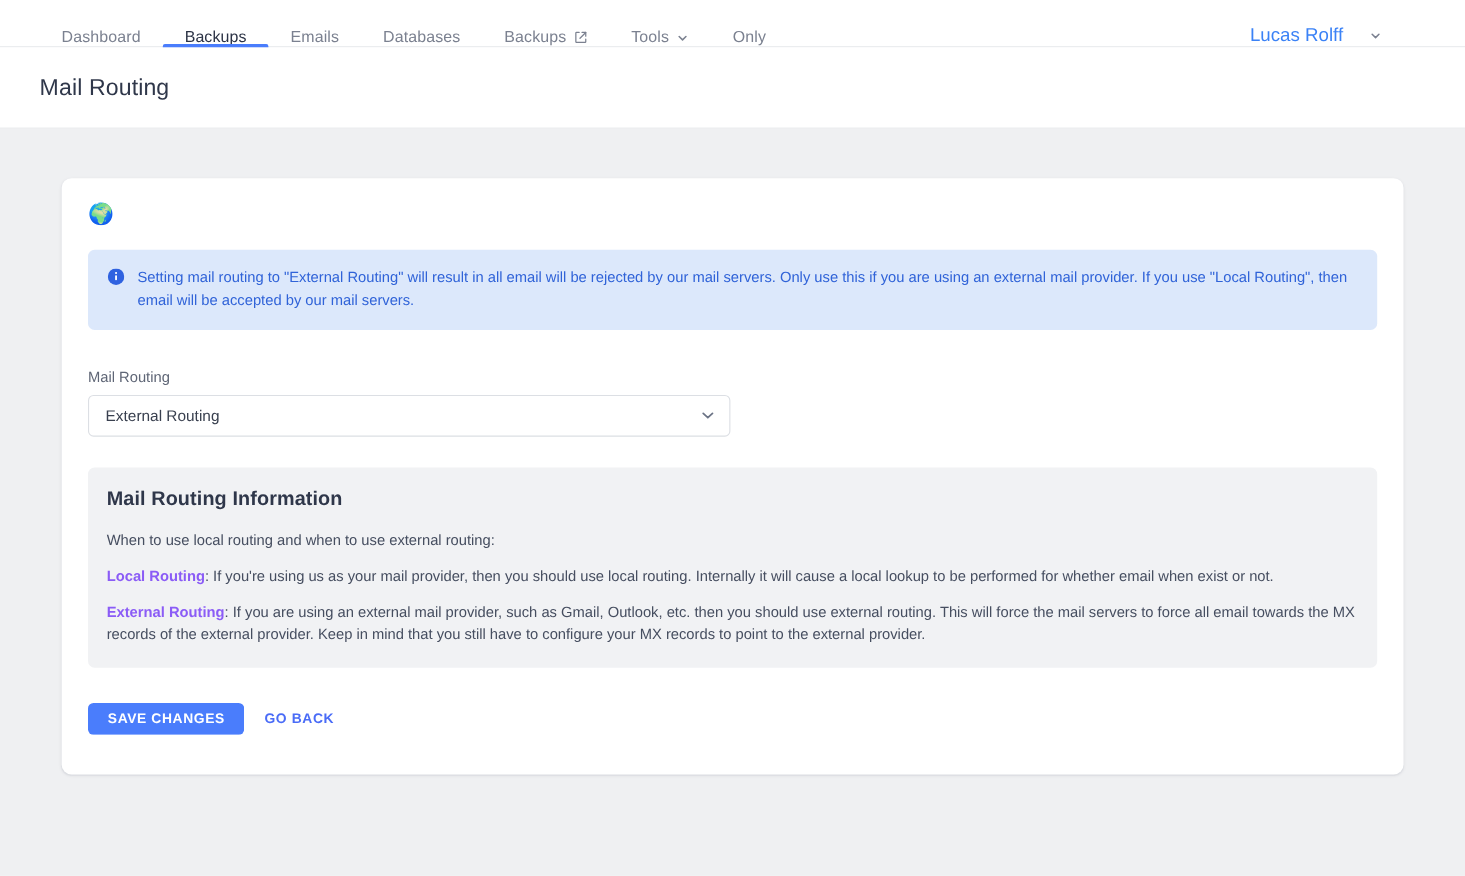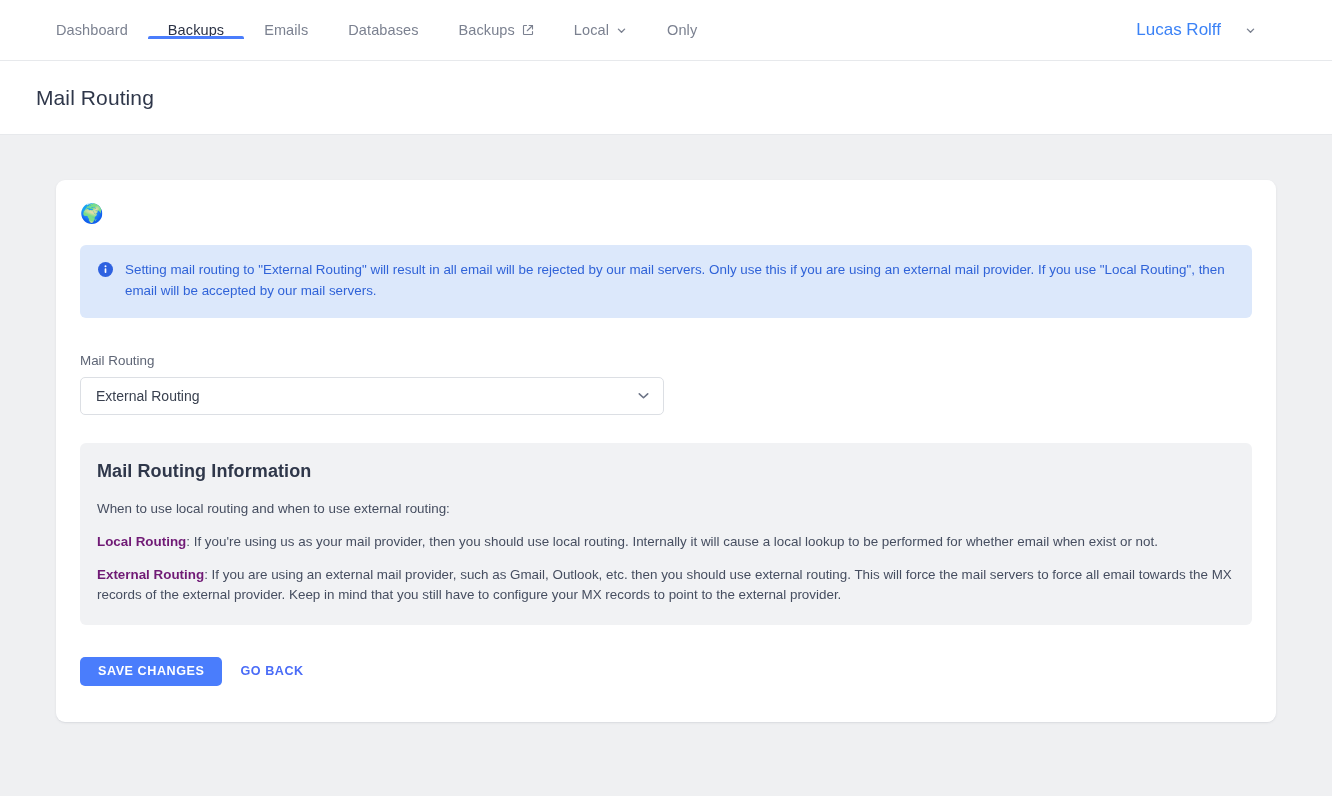--- a/index.html
+++ b/index.html
@@ -7,25 +7,25 @@
     margin: 0; padding: 0;
     width: 1332px; height: 796px;
     background: #eff0f2;
     font-family: "Liberation Sans", sans-serif;
     -webkit-font-smoothing: antialiased;
   }
   .page { width: 1332px; height: 796px; position: relative; overflow: hidden; background: #eff0f2; }
 
   
   .navbar {
-    height: 61px;
+    height: 43px;
     background: #ffffff;
     border-bottom: 1px solid #e7e9ec;
     display: flex;
-    align-items: center;
+    align-items: flex-end;
     padding: 0 28px 0 36px;
   }
   .nav-left { display: flex; align-items: stretch; gap: 0; }
   .nav-item {
     display: flex;
     align-items: center;
     gap: 7px;
     padding: 0 20px;
     font-size: 14.5px;
     color: #7b8190;
@@ -139,21 +139,21 @@
     color: #2f374a;
     letter-spacing: .1px;
   }
   .info-panel p {
     margin: 0 0 13px 0;
     font-size: 13.4px;
     line-height: 1.5;
     color: #464e60;
   }
   .info-panel p:last-child { margin-bottom: 0; }
-  .info-panel strong { font-weight: 700; color: #701a75; }
+  .info-panel strong { font-weight: 700; color: #8b5cf6; }
 
   .actions { display: flex; gap: 0; }
   .btn {
     font-size: 12.6px;
     font-weight: 700;
     letter-spacing: .55px;
     border-radius: 5px;
     padding: 0 17px;
     height: 29px;
     display: inline-flex;
@@ -193,21 +193,21 @@
         <span class="icon-ext">
           <svg width="12" height="12" viewBox="0 0 16 16" fill="none" stroke="#7b8190" stroke-width="1.5" stroke-linecap="round" stroke-linejoin="round">
             <path d="M6 2H2.8A.8.8 0 0 0 2 2.8v10.4a.8.8 0 0 0 .8.8h10.4a.8.8 0 0 0 .8-.8V10"></path>
             <path d="M9.5 2H14v4.5"></path>
             <path d="M7 9L14 2"></path>
           </svg>
         </span>
       </div>
 
       <div class="nav-item">
-        <span>Local</span>
+        <span>Tools</span>
         <span class="icon-chev">
           <svg width="11" height="11" viewBox="0 0 16 16" fill="none" stroke="#7b8190" stroke-width="2" stroke-linecap="round" stroke-linejoin="round">
             <path d="M3.5 6L8 10.5 12.5 6"></path>
           </svg>
         </span>
       </div>
 
       <div class="nav-item">
         <span>Only</span>
       </div>

